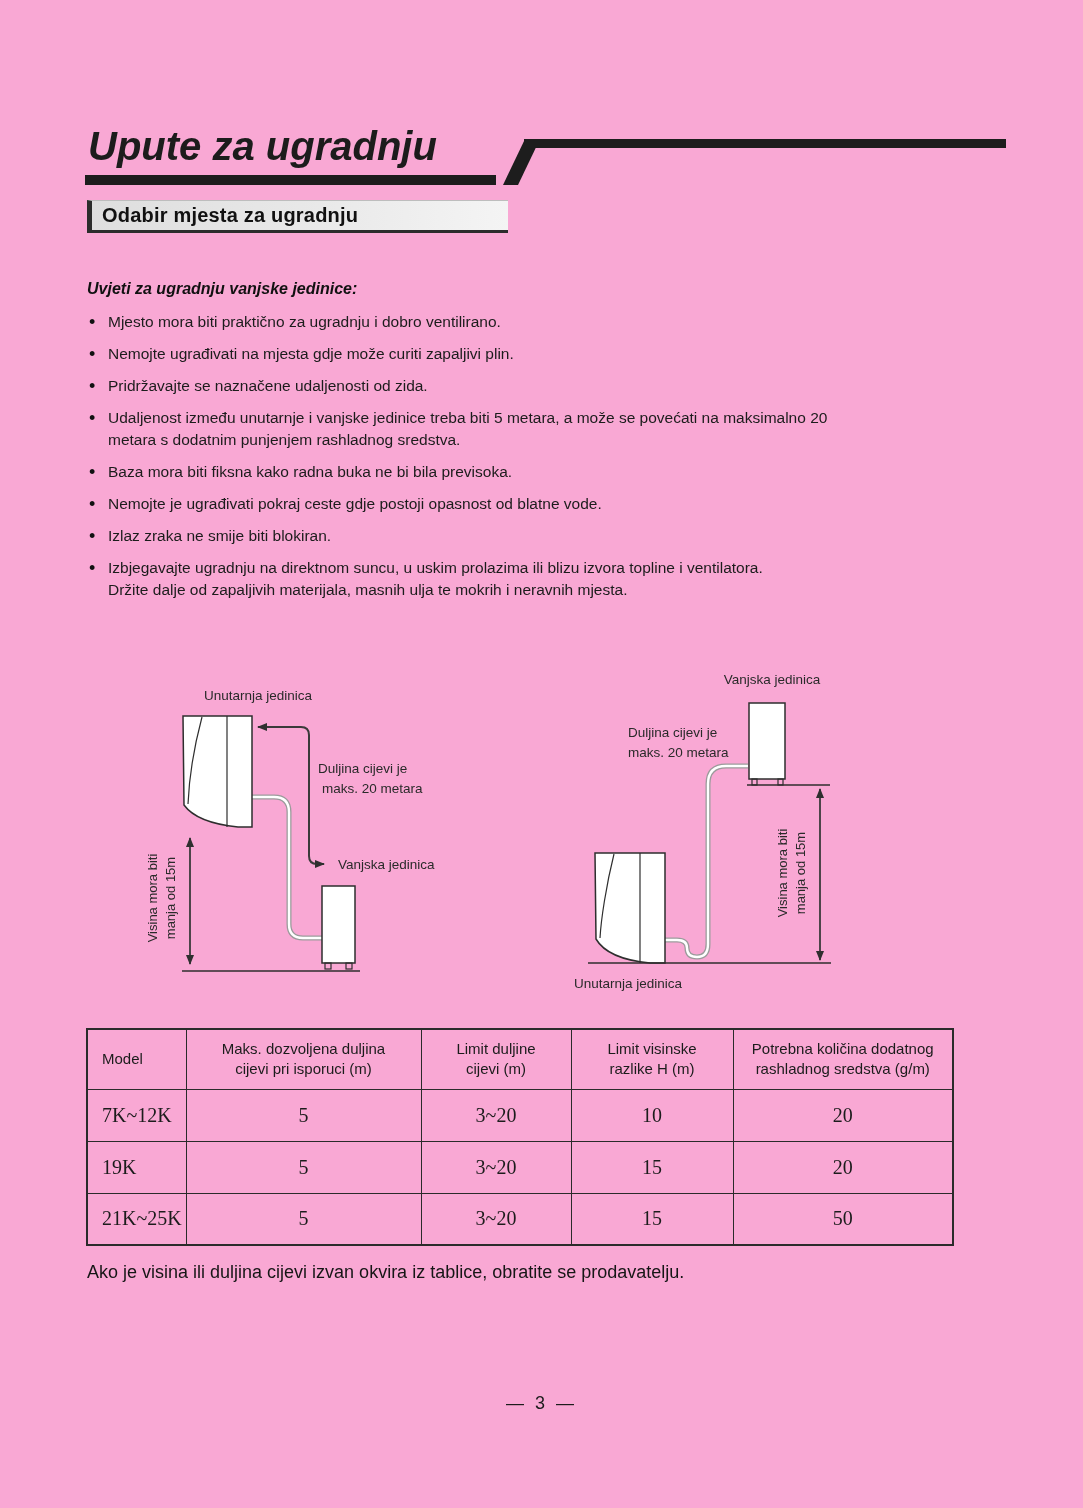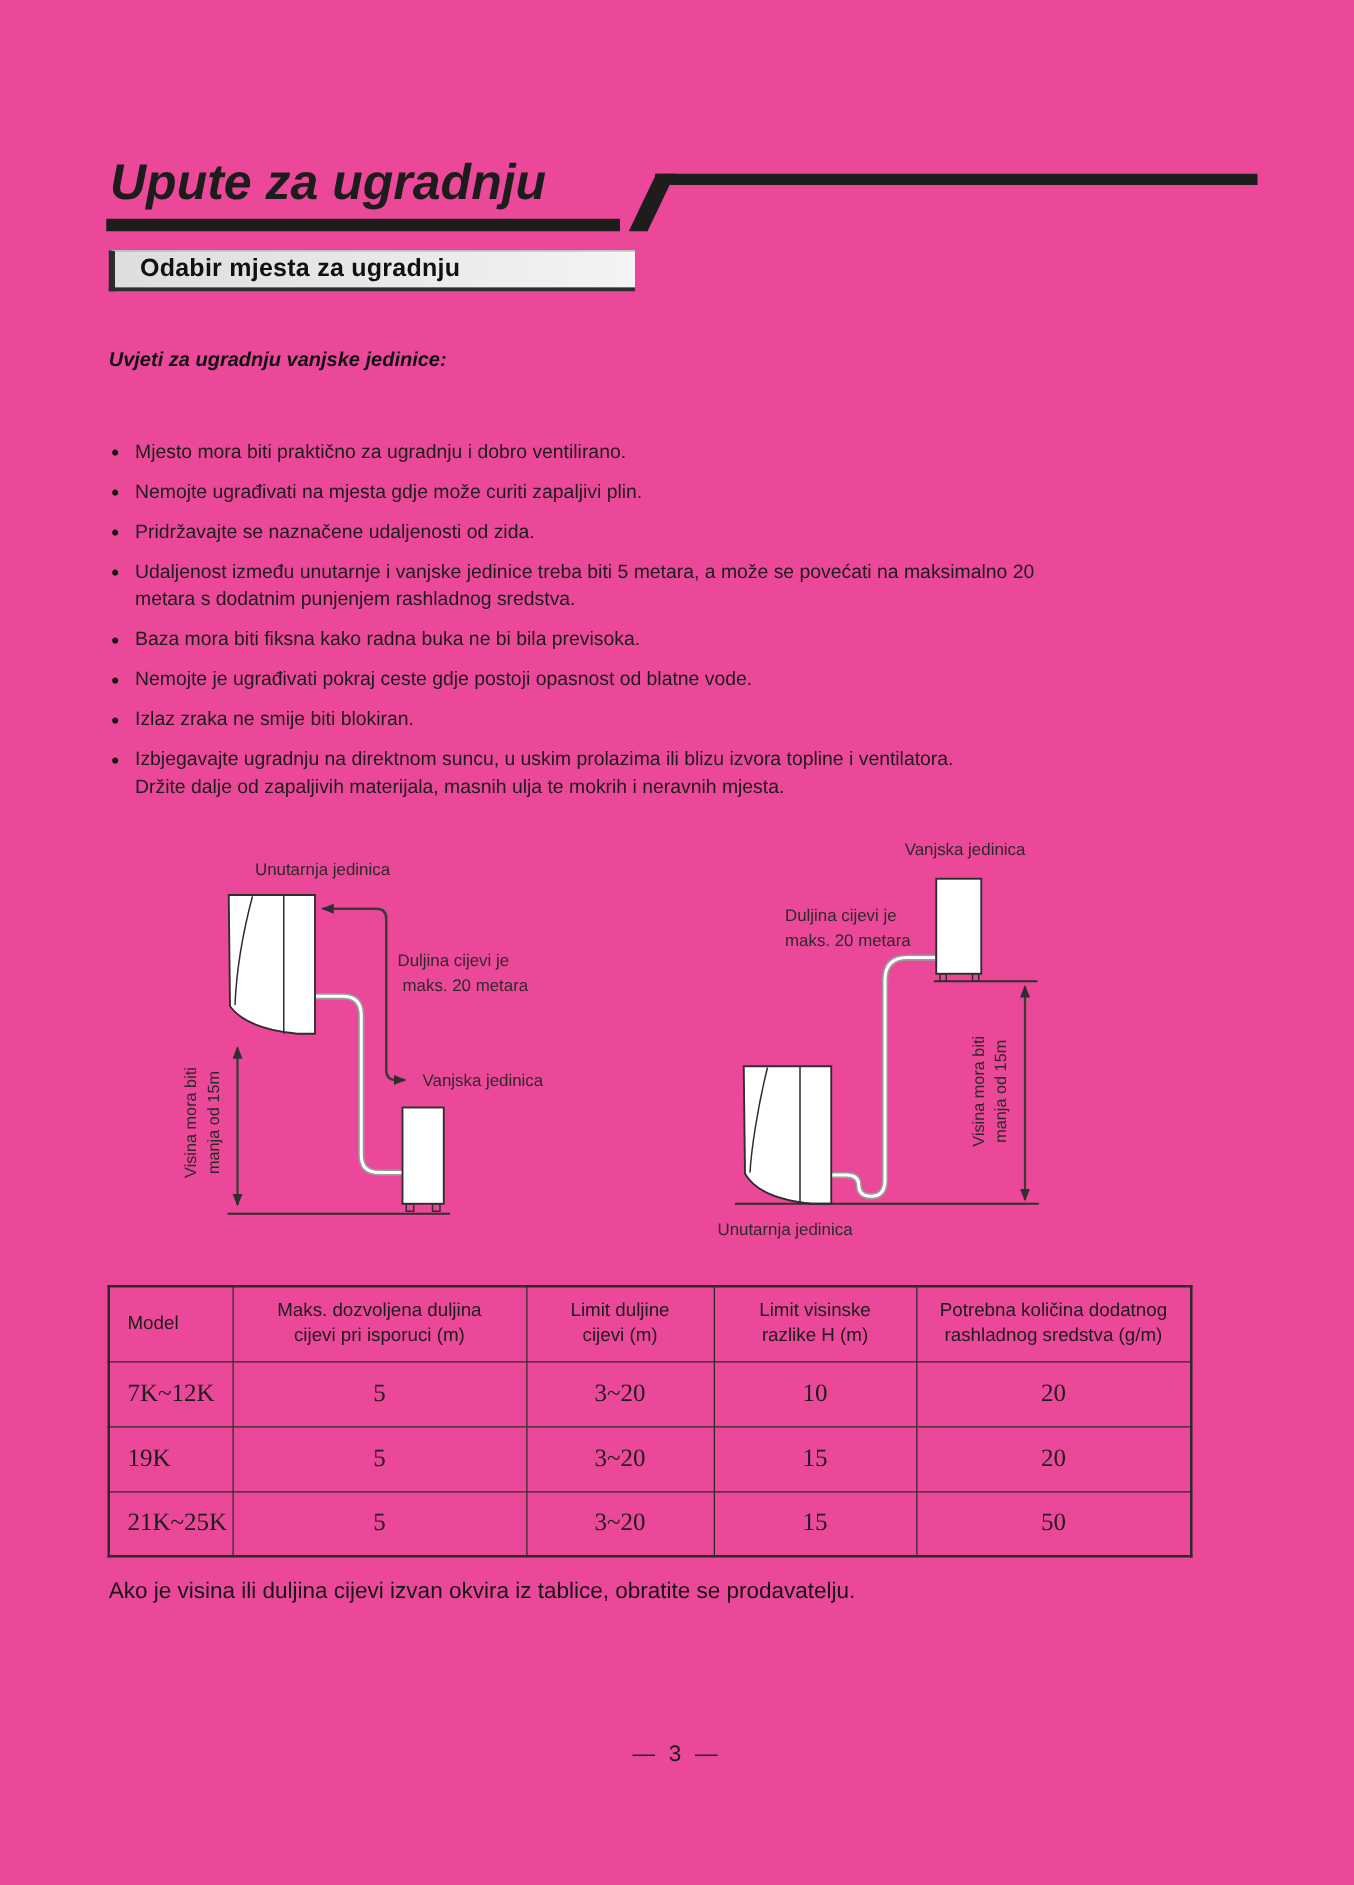--- a/index.html
+++ b/index.html
@@ -5,21 +5,21 @@
   * { margin: 0; padding: 0; box-sizing: border-box; }
   html, body { background: #ffffff; }
   body {
     font-family: "Liberation Sans", "DejaVu Sans", sans-serif;
     color: #1a1a1a;
   }
   .page {
     position: relative;
     width: 1083px;
     height: 1508px;
-    background: #ec4899;
+    background: #f9a8d4;
     overflow: hidden;
   }
   
   .page-title {
     position: absolute;
     left: 88px;
     top: 124px;
     font-size: 40px;
     font-weight: 700;
     font-style: italic;
@@ -42,40 +42,39 @@
     border-left: 5px solid #2c2c2c;
     border-bottom: 3px solid #2c2c2c;
     border-top: 1px solid #bdbdbd;
     display: flex;
     align-items: center;
   }
   .section-header span {
     font-size: 20px;
     font-weight: 700;
     color: #111;
-    padding-left: 20px;
+    padding-left: 10px;
     letter-spacing: 0.2px;
   }
   
   .conditions-heading {
     position: absolute;
     left: 87px;
     top: 280px;
     font-size: 16px;
     font-weight: 700;
     font-style: italic;
     color: #111;
   }
   .bullet-list {
     position: absolute;
     left: 87px;
     top: 311px;
     width: 920px;
     list-style: none;
-    margin-top: 40px;
   }
   .bullet-list li {
     position: relative;
     padding-left: 21px;
     font-size: 15.5px;
     line-height: 22px;
     margin-bottom: 10px;
     white-space: pre-line;
     color: #1c1c1c;
   }

